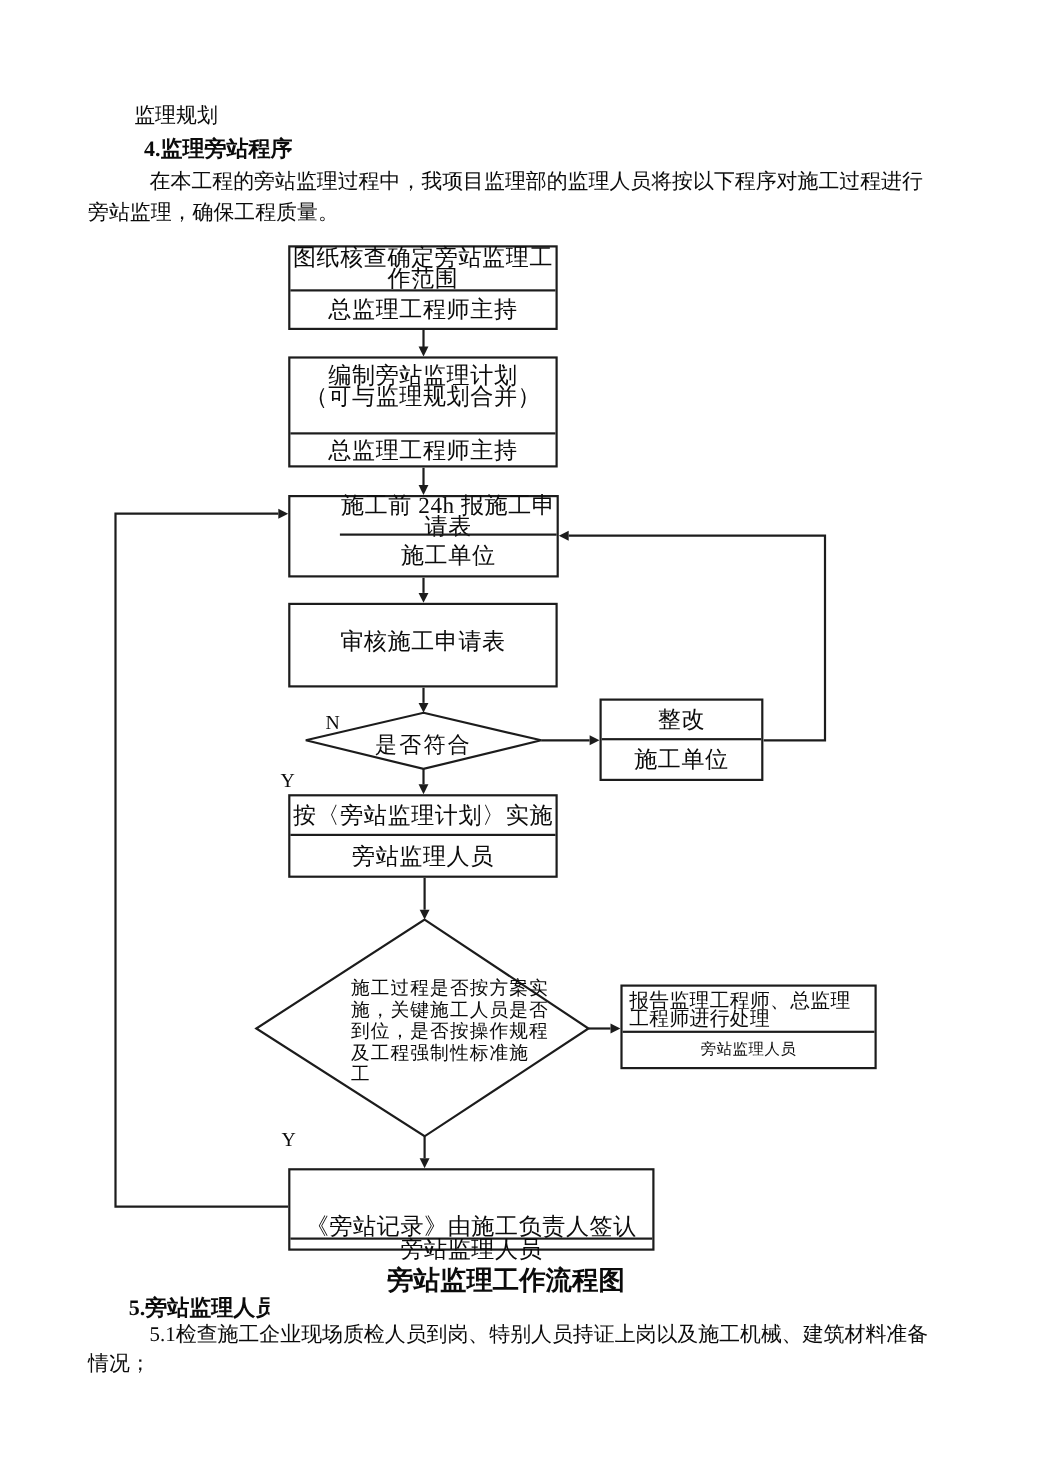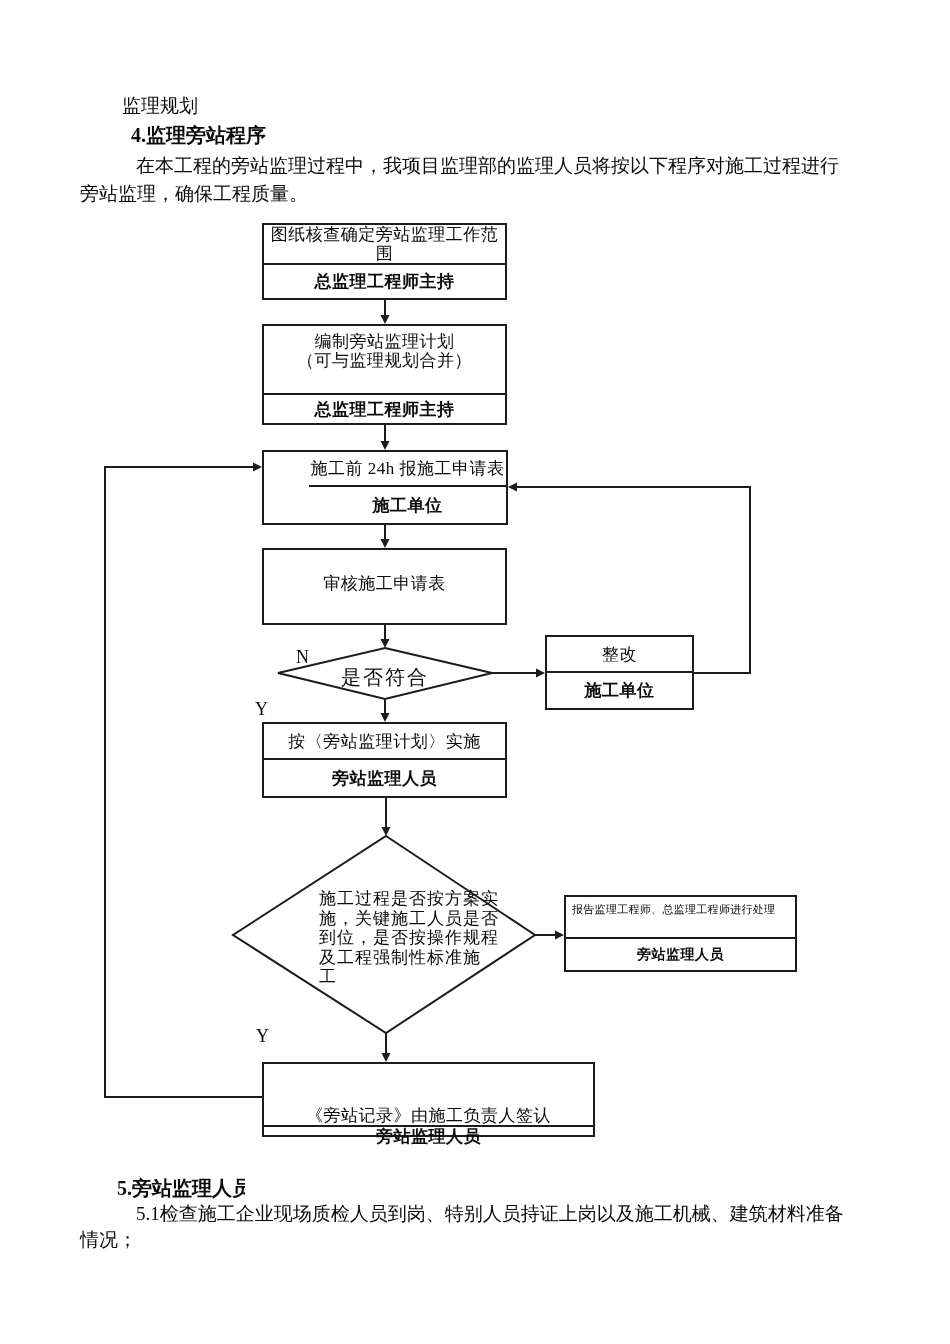--- a/index.html
+++ b/index.html
@@ -5,25 +5,25 @@
   html,body{margin:0;padding:0;background:#fff;}
   #page{position:relative;width:950px;height:1344px;background:#ffffff;overflow:hidden;
         font-family:"Liberation Serif","DejaVu Serif",serif;color:#0b0b0b;}
   .abs{position:absolute;}
   .bodytext{font-size:19px;line-height:24px;white-space:nowrap;}
   .heading{font-size:20px;font-weight:bold;white-space:nowrap;}
   .clipbox{overflow:hidden;}
   .flowbox{position:absolute;border:2px solid #1c1c1c;background:#fff;box-sizing:border-box;
            display:flex;flex-direction:column;}
   .cell{display:flex;align-items:center;justify-content:center;text-align:center;
-        font-size:17px;letter-spacing:0.5px;line-height:19px;}
-  .cell.actor{flex:1;border-top:2px solid #1c1c1c;font-weight:bold;}
+        font-size:21px;letter-spacing:0.5px;line-height:19px;}
+  .cell.actor{flex:1;border-top:2px solid #1c1c1c;}
   .cell.pretop{white-space:pre-line;align-items:flex-start;padding-top:6px;}
   .cell.leftalign{justify-content:flex-start;align-items:flex-start;text-align:left;
-                  font-size:11px;line-height:17px;letter-spacing:0.3px;
+                  font-size:18px;line-height:17px;letter-spacing:0.3px;
                   padding:4px 4px 0 6px;}
   .dtext{position:absolute;font-size:20px;letter-spacing:2px;text-align:center;}
   .dtext2{position:absolute;font-size:17px;letter-spacing:1px;line-height:19.5px;
           white-space:pre-line;text-align:left;}
   .yn{position:absolute;font-size:18px;font-family:"Liberation Serif",serif;}
   .flowtitle{position:absolute;left:0;top:1148;width:920px;text-align:center;
              font-size:24px;font-weight:bold;}
   svg{position:absolute;left:0;top:0;pointer-events:none;}
 </style>
 </head>
@@ -111,17 +111,18 @@
   <div class="yn" style="left:296px;top:647px;">N</div>
   <div class="yn" style="left:255px;top:699px;">Y</div>
 
   <div class="dtext2" style="left:319px;top:889px;">施工过程是否按方案实
 施，关键施工人员是否
 到位，是否按操作规程
 及工程强制性标准施
 工</div>
   <div class="yn" style="left:256px;top:1026px;">Y</div>
 
+  <div class="flowtitle" style="top:1148px;">旁站监理工作流程图</div>
   <div class="abs heading clipbox" style="left:117px;top:1175px;width:128px;">5.旁站监理人员</div>
   <div class="abs bodytext" style="left:136px;top:1202px;">5.1检查施工企业现场质检人员到岗、特别人员持证上岗以及施工机械、建筑材料准备</div>
   <div class="abs bodytext" style="left:80px;top:1228px;">情况；</div>
 
 </div>
 
 </body></html>

